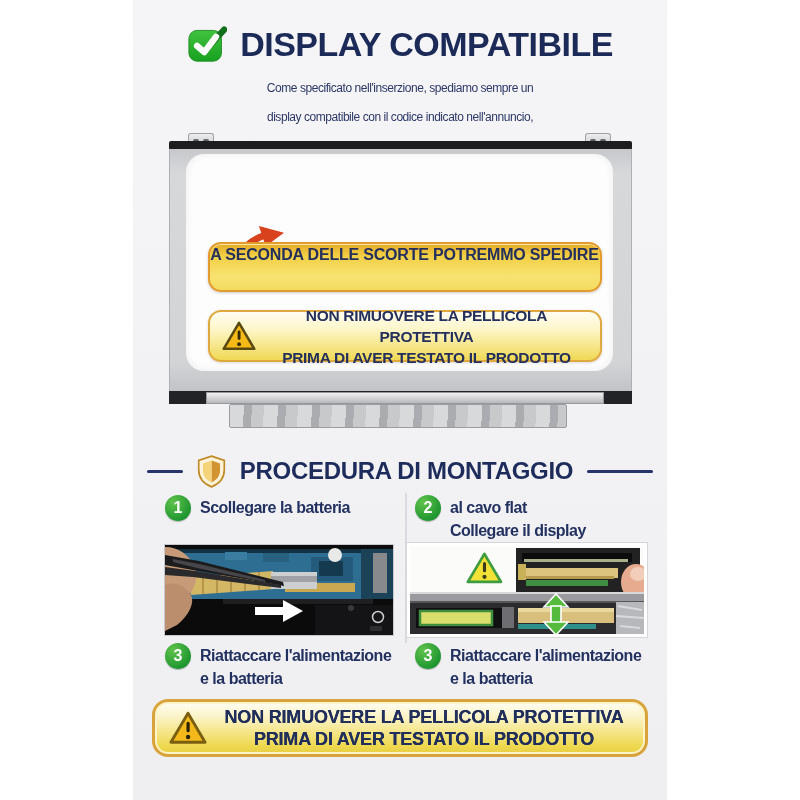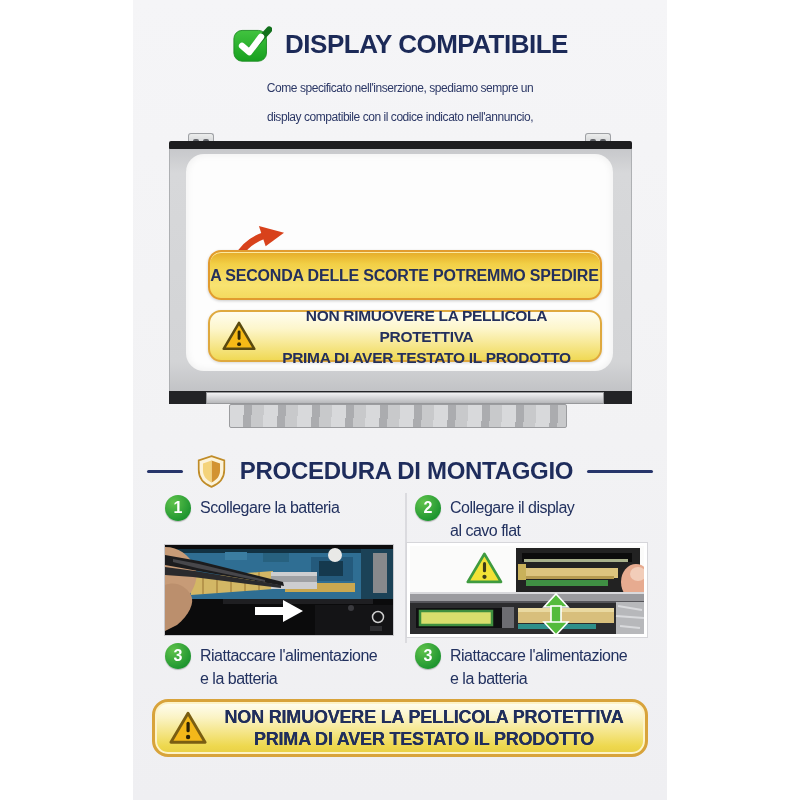--- a/index.html
+++ b/index.html
@@ -8,21 +8,21 @@
     font-family:"Liberation Sans",sans-serif;
   }
   .content{
     width:534px;height:800px;margin:0 auto;box-sizing:border-box;
     background:linear-gradient(180deg,#f5f5f7 0%,#f2f2f4 55%,#efeff2 100%);
     padding-top:24px;
   }
   
   .title-row{display:flex;align-items:center;justify-content:center;gap:13px;height:40px;}
   .title-row h1{
-    margin:0;font-size:26px;font-weight:bold;color:#1c2a58;letter-spacing:-.5px;
+    margin:0;font-size:34px;font-weight:bold;color:#1c2a58;letter-spacing:-.5px;
   }
   .check-icon svg{width:40px;height:38px;display:block;}
   
   .intro{margin-top:10px;text-align:center;color:#2c3866;
     font-size:12px;line-height:28.5px;letter-spacing:-.45px;}
   
   .panel{position:relative;width:463px;height:296px;margin:2px auto 0;}
   .hinge{position:absolute;top:0;width:26px;height:16px;box-sizing:border-box;
     background:linear-gradient(#eceded,#c2c4c7);border:1px solid #9fa1a5;border-bottom:none;
     border-radius:3px 3px 0 0;display:flex;gap:4px;align-items:center;justify-content:center;}
@@ -36,24 +36,24 @@
     border-radius:18px;box-shadow:inset 0 0 8px rgba(0,0,0,.07);}
   .bottom-strip{position:absolute;left:0;top:258px;width:463px;height:13px;background:#222326;}
   .connector-bar{position:absolute;left:37px;top:259px;width:398px;height:12px;box-sizing:border-box;
     background:linear-gradient(#f1f1f3,#b7b8bb);border:1px solid #97989b;}
   .foil{position:absolute;left:60px;top:271px;width:338px;height:24px;box-sizing:border-box;
     background:repeating-linear-gradient(93deg,#d8d9db 0 14px,#abacaf 14px 22px,#c8c9cb 22px 34px);
     border:1px solid #9b9c9f;border-radius:2px;}
   .red-arrow{position:absolute;left:58px;top:92px;width:58px;height:48px;}
   .banner{position:absolute;left:39px;width:394px;box-sizing:border-box;border-radius:13px;
     color:#232f5c;font-weight:bold;}
-  .banner.primary{top:117px;height:50px;
+  .banner.primary{top:109px;height:50px;
     background:linear-gradient(180deg,#e5ab28,#f2cf45 26%,#f8e372 72%,#f4da5e);
     border:2px solid #e19b2e;box-shadow:0 1px 3px rgba(0,0,0,.2),inset 0 1px 0 #fbe9a0;
-    display:flex;flex-direction:column;justify-content:center;text-align:center;
+    display:flex;flex-direction:row;justify-content:center;text-align:center;
     font-size:16px;line-height:21px;letter-spacing:-.2px;}
   .banner.warning{top:177px;height:52px;
     background:linear-gradient(180deg,#fffdf0,#fdf6cb 35%,#f0d955);
     border:2px solid #dfa93f;box-shadow:0 1px 3px rgba(0,0,0,.15);
     display:flex;align-items:center;gap:8px;padding:0 10px 0 12px;
     font-size:15.5px;line-height:21px;letter-spacing:-.3px;}
   .banner.warning .txt{flex:1;text-align:center;}
   .tri-sm svg{width:34px;height:31px;display:block;}
   
   .proc-heading{margin-top:24px;height:36px;display:flex;align-items:center;justify-content:center;gap:14px;}
@@ -62,21 +62,21 @@
   .proc-title{font-size:24px;font-weight:bold;color:#1e2c5c;letter-spacing:-.3px;}
   .shield-icon svg{width:29px;height:33px;display:block;}
   
   .steps{position:relative;margin-top:4px;height:200px;}
   .vdivider{position:absolute;left:272px;top:0;width:2px;height:150px;background:#dbdbdf;}
   .step{position:absolute;display:flex;gap:9px;align-items:flex-start;}
   .step .num{flex:0 0 26px;width:26px;height:26px;border-radius:50%;
     background:radial-gradient(circle at 32% 28%,#5fc24b,#1f9630 72%,#157f27);
     color:#fff;font-weight:bold;font-size:16px;display:flex;align-items:center;justify-content:center;
     box-shadow:0 1px 1px rgba(0,0,0,.25);}
-  .step .lines{color:#22315f;font-size:16px;font-weight:normal;letter-spacing:-.5px;
+  .step .lines{color:#22315f;font-size:16px;font-weight:bold;letter-spacing:-.5px;
     line-height:23px;white-space:nowrap;margin-top:1px;}
   .s1{left:32px;top:2px;} .s2{left:282px;top:2px;}
   .s3a{left:32px;top:150px;} .s3b{left:282px;top:150px;}
   .photo{position:absolute;top:52px;}
   .photo svg{display:block;width:100%;height:100%;}
   .photo.left{left:32px;width:228px;height:90px;box-shadow:0 0 0 1px #c9c9cd;}
   .photo.right{left:274px;top:50px;width:240px;height:94px;background:#fff;
     box-shadow:0 0 0 1px #d6d6da;padding:3px;box-sizing:border-box;}
   
   .footer-banner{margin:6px auto 0;width:496px;height:58px;box-sizing:border-box;border-radius:16px;
@@ -175,22 +175,22 @@
     <div class="step s1">
       <span class="num">1</span>
       <span class="lines">
         <div>Scollegare la batteria</div>
       </span>
     </div>
 
     <div class="step s2">
       <span class="num">2</span>
       <span class="lines">
+        <div>al cavo flat</div>
         <div>Collegare il display</div>
-        <div>al cavo flat</div>
       </span>
     </div>
 
     <div class="photo left">
       <svg viewBox="0 0 228 90" preserveAspectRatio="none">
         <rect width="228" height="90" fill="#0d0d0e"></rect>
         <rect y="4" width="228" height="50" fill="#2f6e93"></rect>
         <rect y="4" width="228" height="4" fill="#123243"></rect>
         <rect x="196" y="4" width="32" height="50" fill="#1b4257"></rect>
         <rect x="208" y="8" width="14" height="40" fill="#87898c"></rect>

